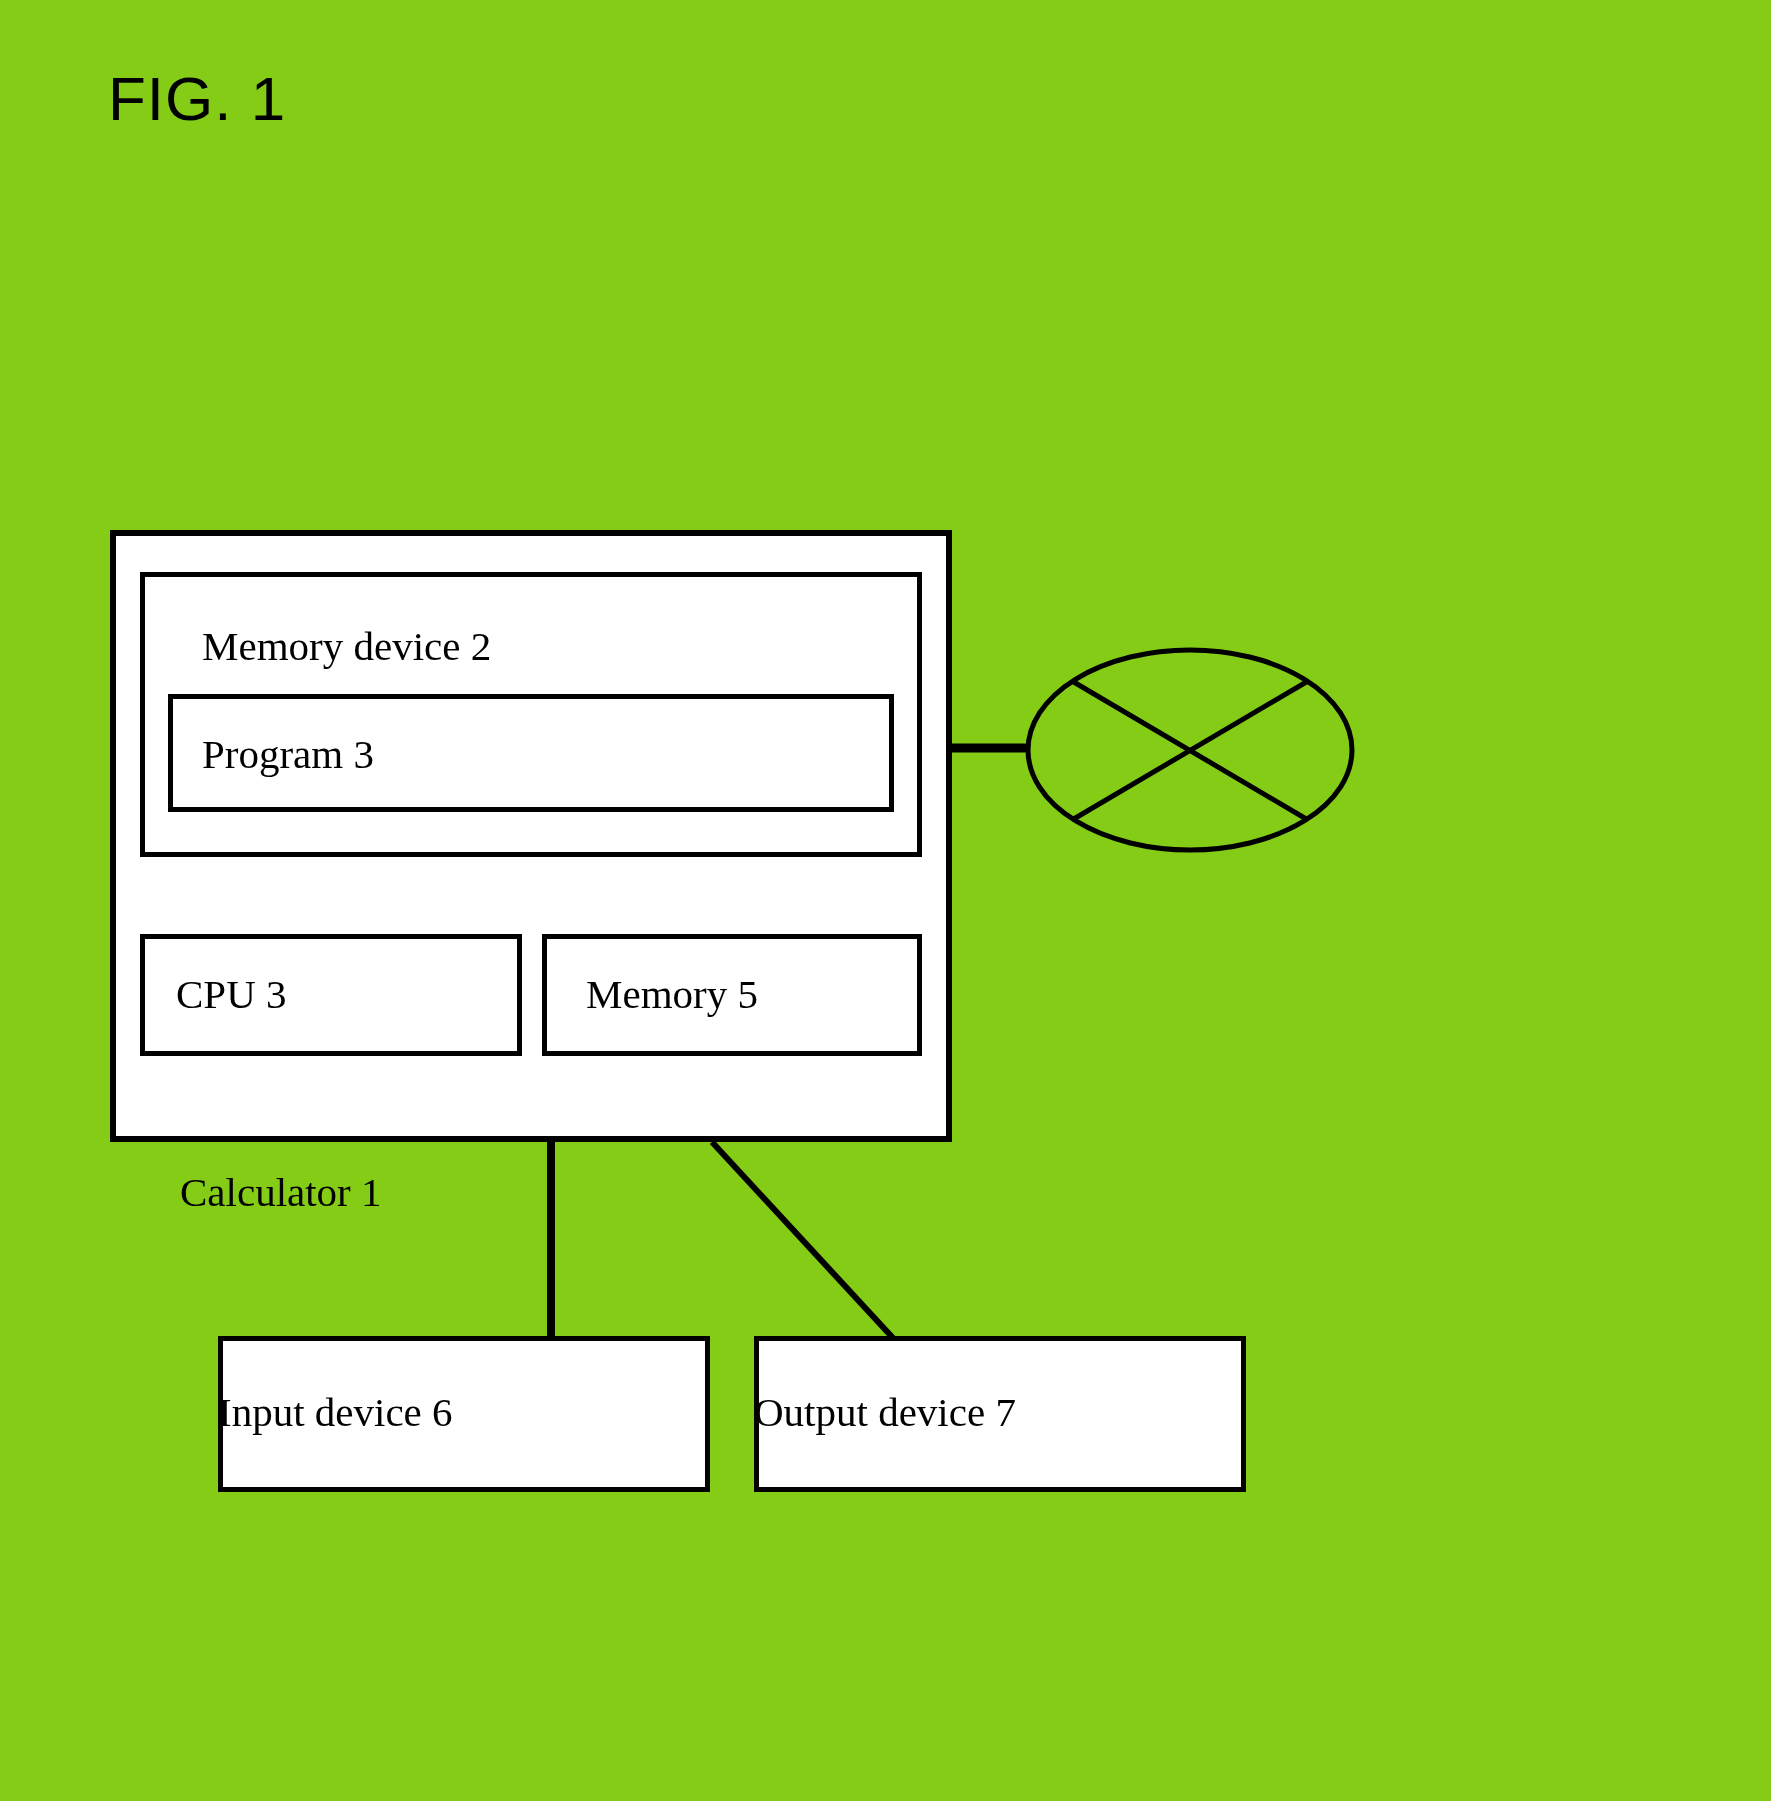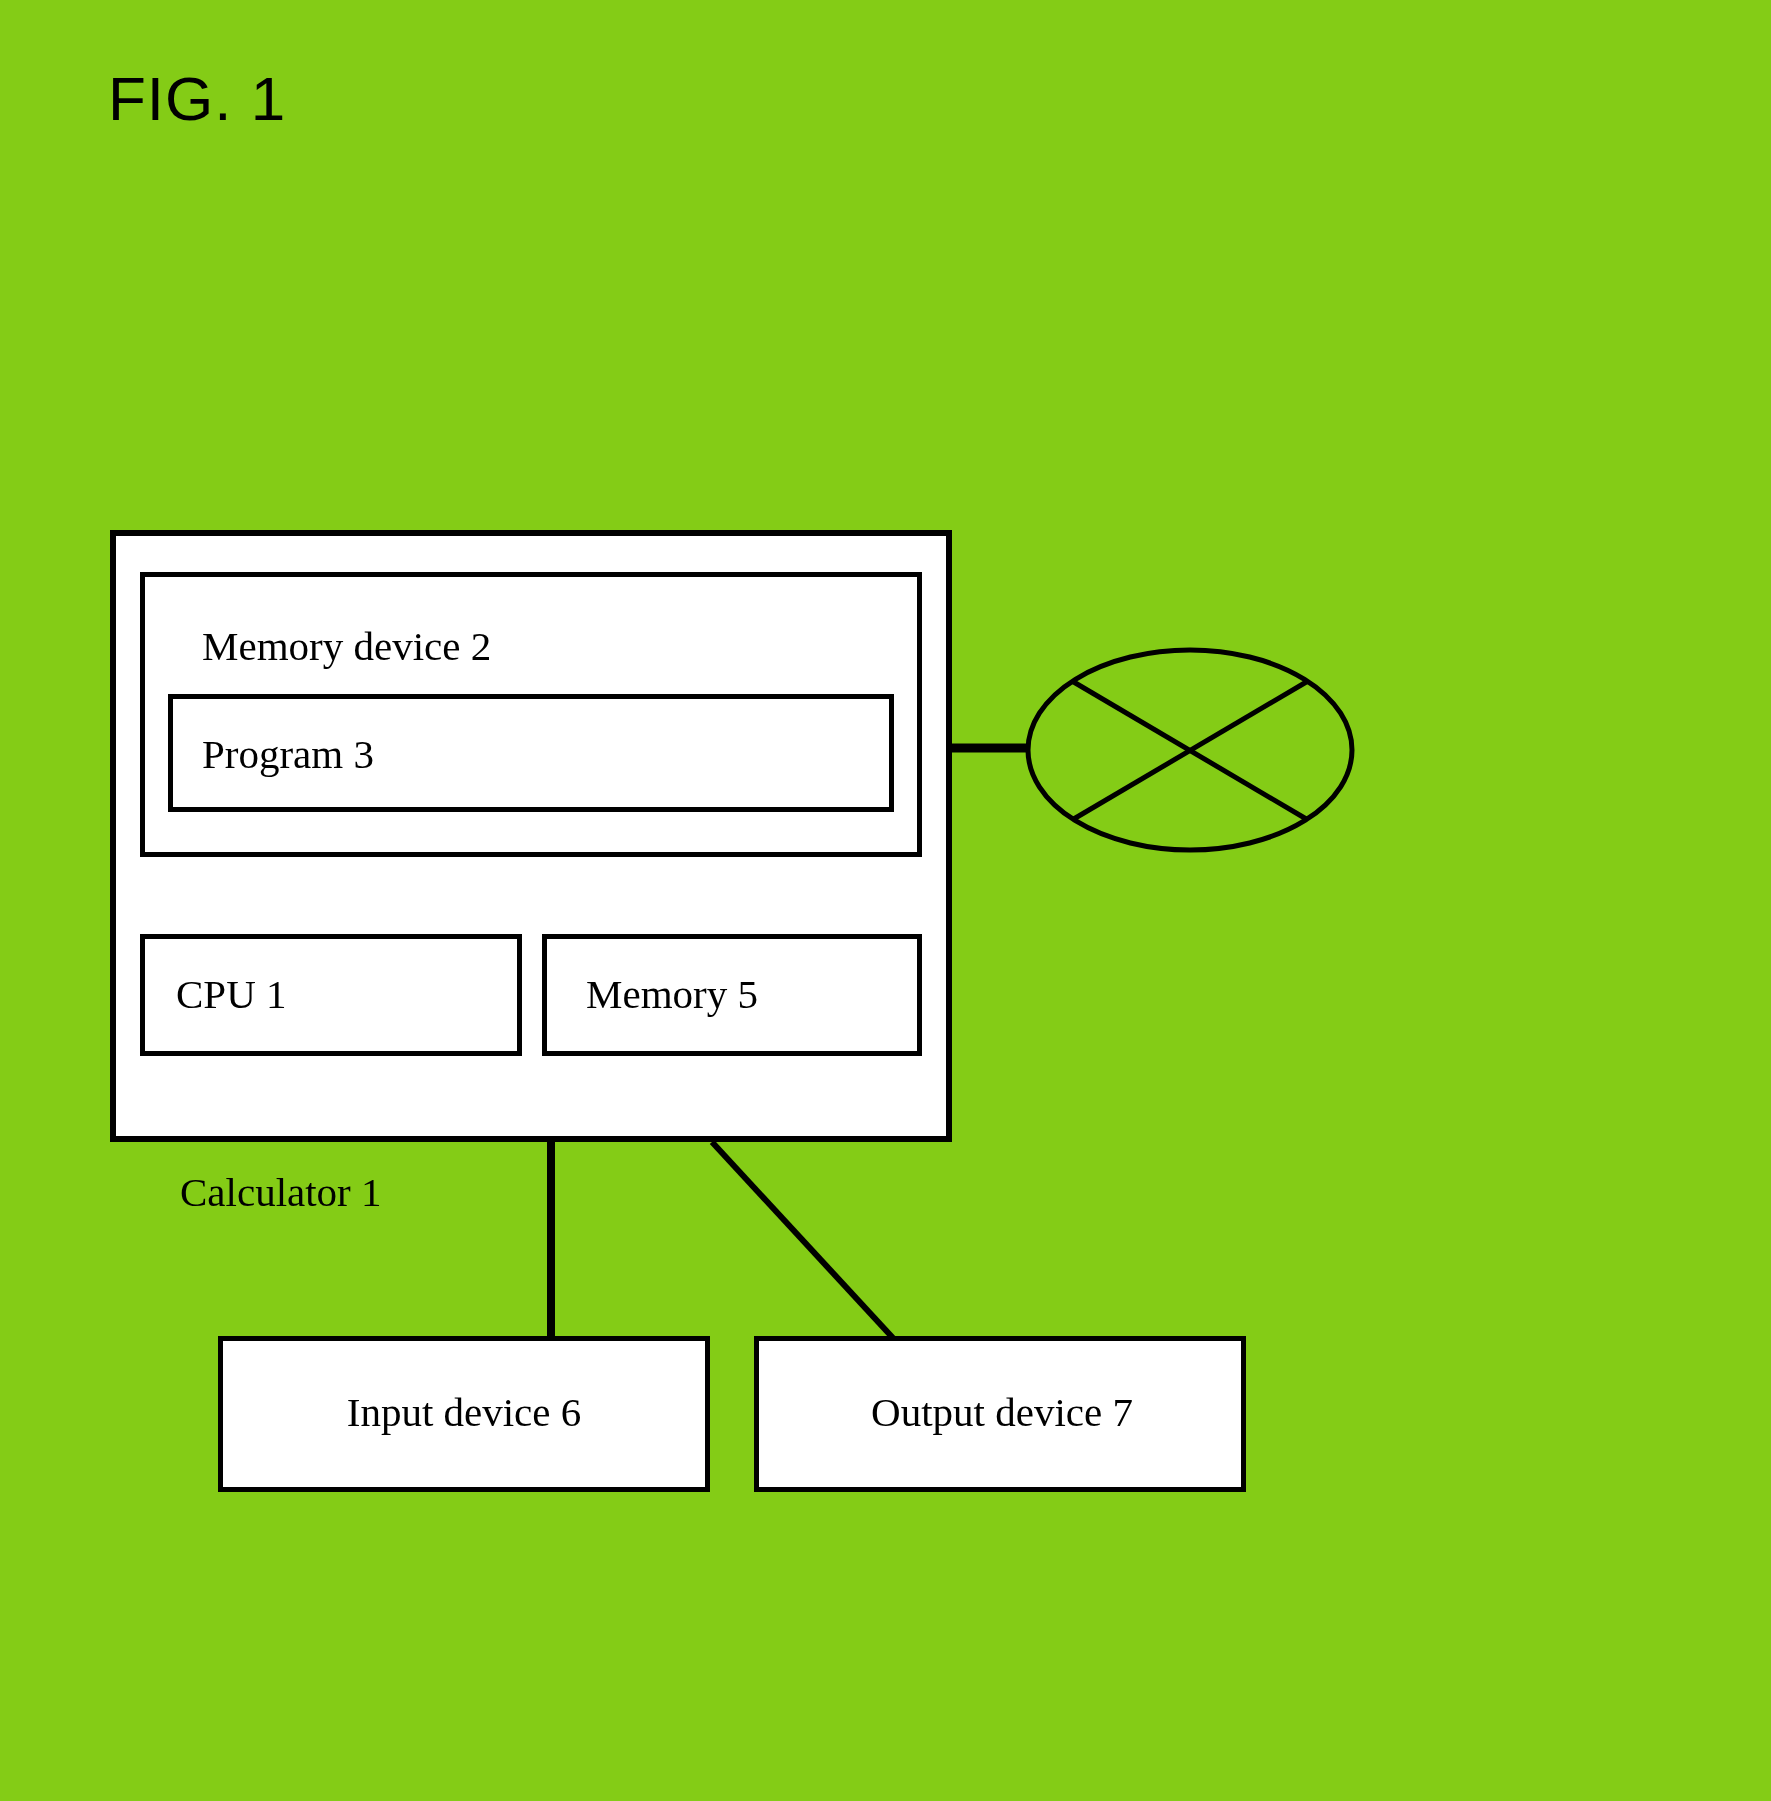--- a/index.html
+++ b/index.html
@@ -62,21 +62,21 @@
   .lbl-memdev  { left: 202px;  top: 618px; margin-top: 8px; }
   .lbl-program { left: 202px;  top: 734px; text-align: right; }
   .lbl-cpu     { left: 176px;  top: 974px; }
   .lbl-memory  { left: 586px;  top: 974px; }
 
   .label-centered {
     position: absolute;
     font-size: 41px;
     line-height: 1;
     white-space: nowrap;
-    text-align: center;
+    text-align: left;
     color: #000000;
   }
   .lbl-input  { left: 218px; top: 1392px; width: 492px; }
   .lbl-output { left: 754px; top: 1392px; width: 496px; }
 
   
   .label-free {
     position: absolute;
     font-size: 41px;
     line-height: 1;
@@ -119,21 +119,21 @@
 
   <div class="box box-outer"></div>
 
   <div class="box box-memdev"></div>
   <div class="label-inside lbl-memdev">Memory device 2</div>
 
   <div class="box box-program"></div>
   <div class="label-inside lbl-program">Program 3</div>
 
   <div class="box box-cpu"></div>
-  <div class="label-inside lbl-cpu">CPU 1</div>
+  <div class="label-inside lbl-cpu">CPU 3</div>
 
   <div class="box box-memory"></div>
   <div class="label-inside lbl-memory">Memory 5</div>
 
   <div class="label-free lbl-calculator">Calculator 1</div>
 
 
   <div class="box box-input"></div>
   <div class="label-centered lbl-input">Input device 6</div>
 

